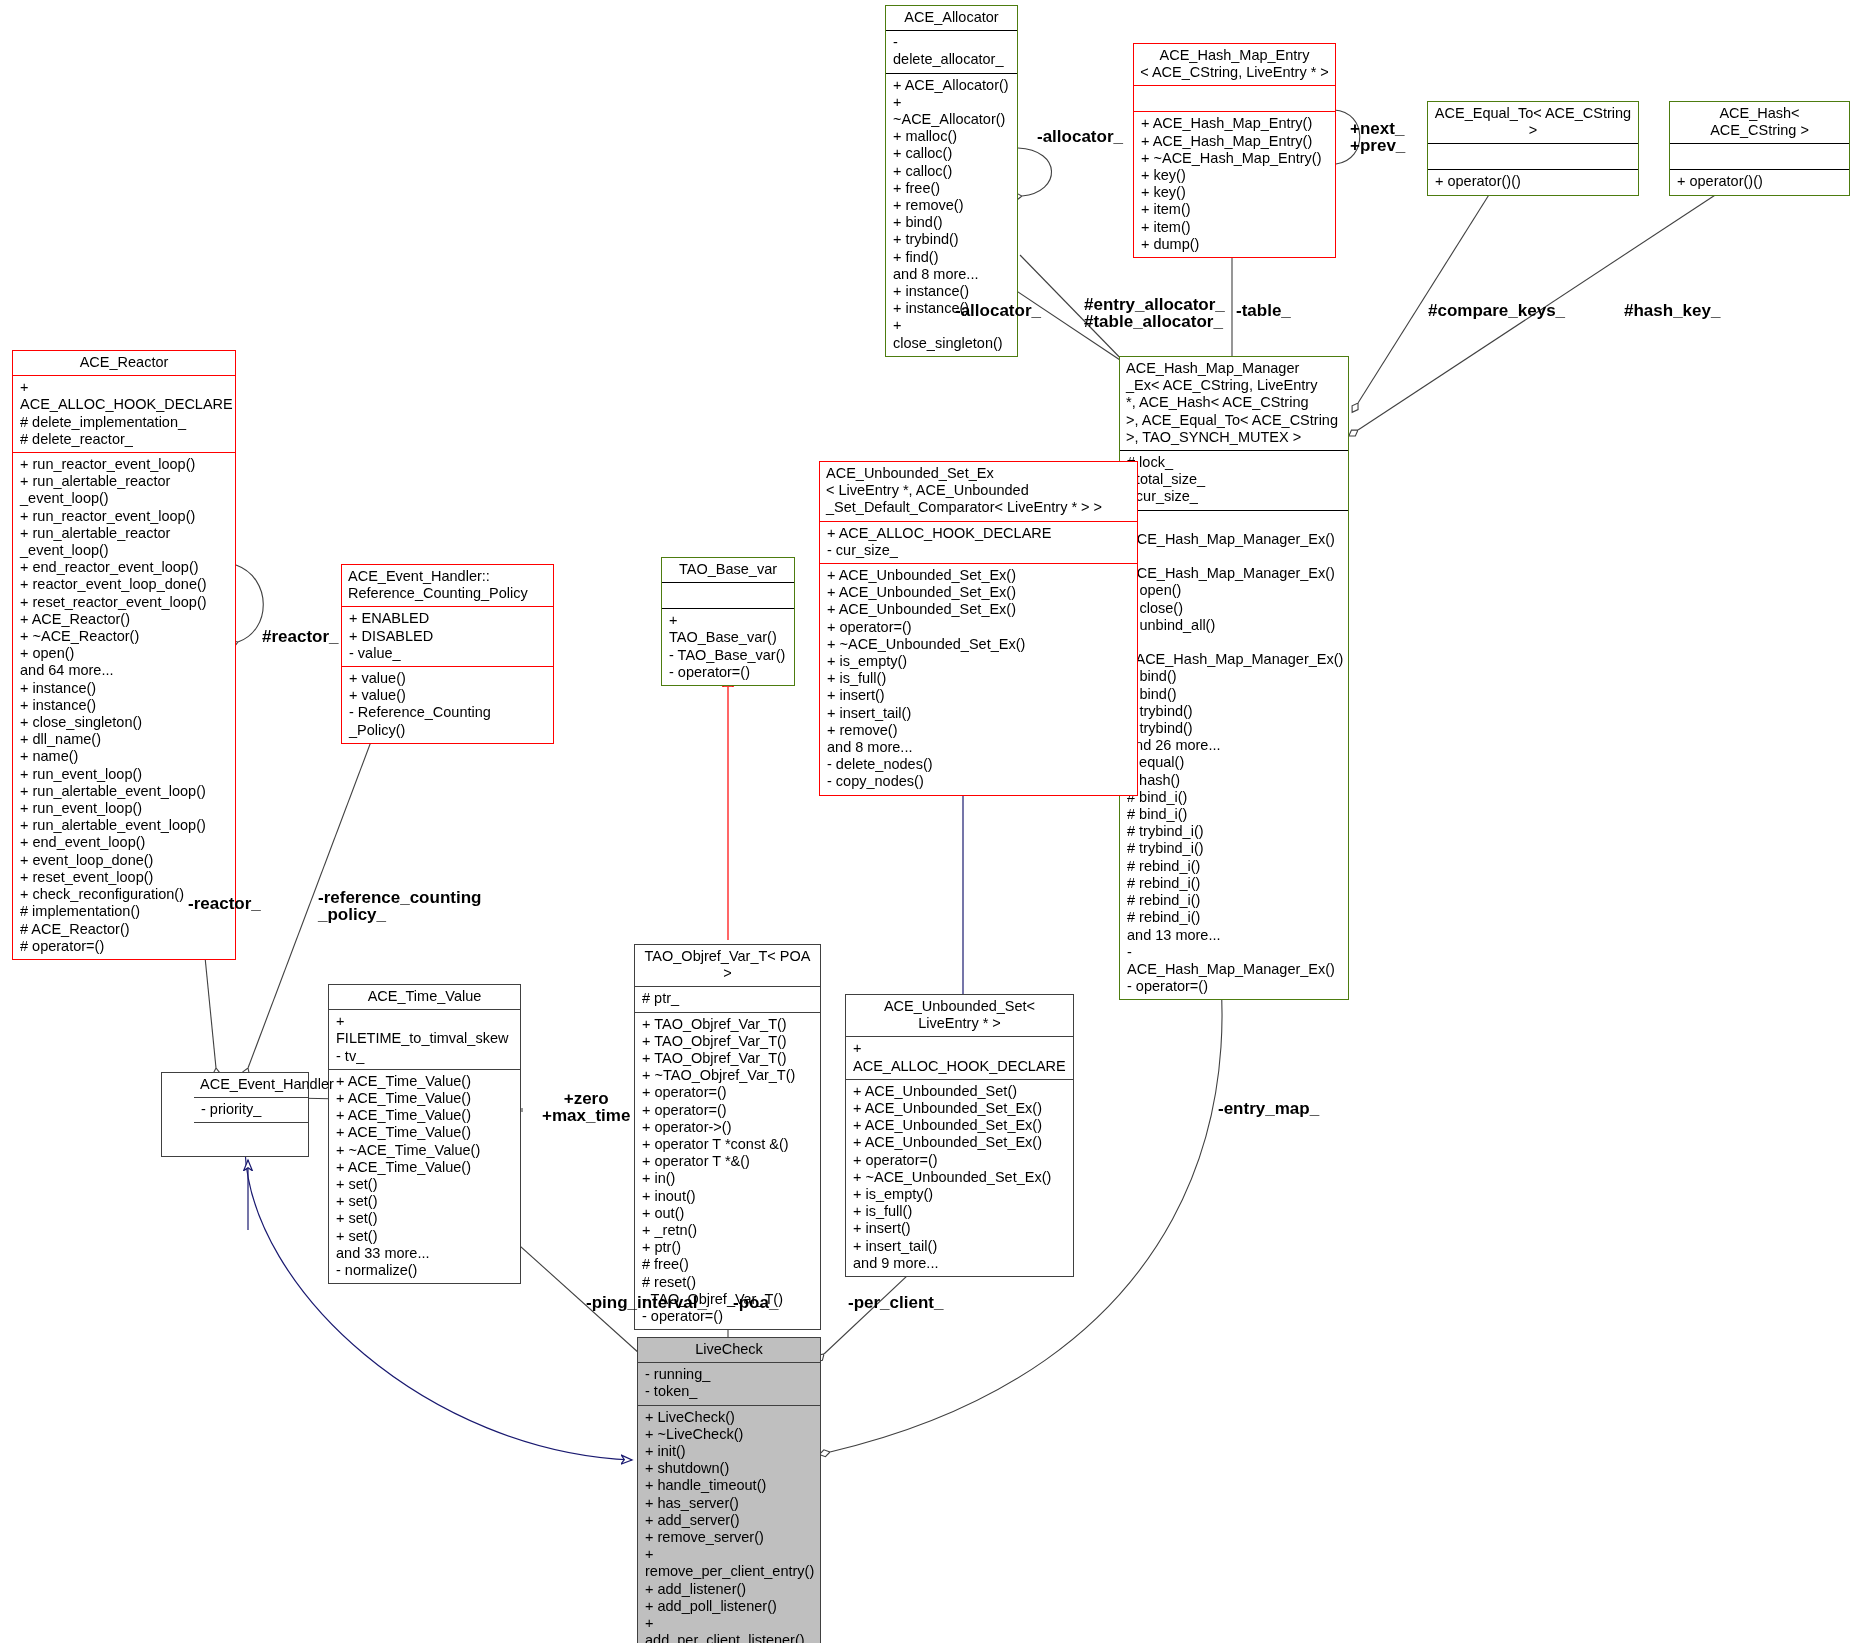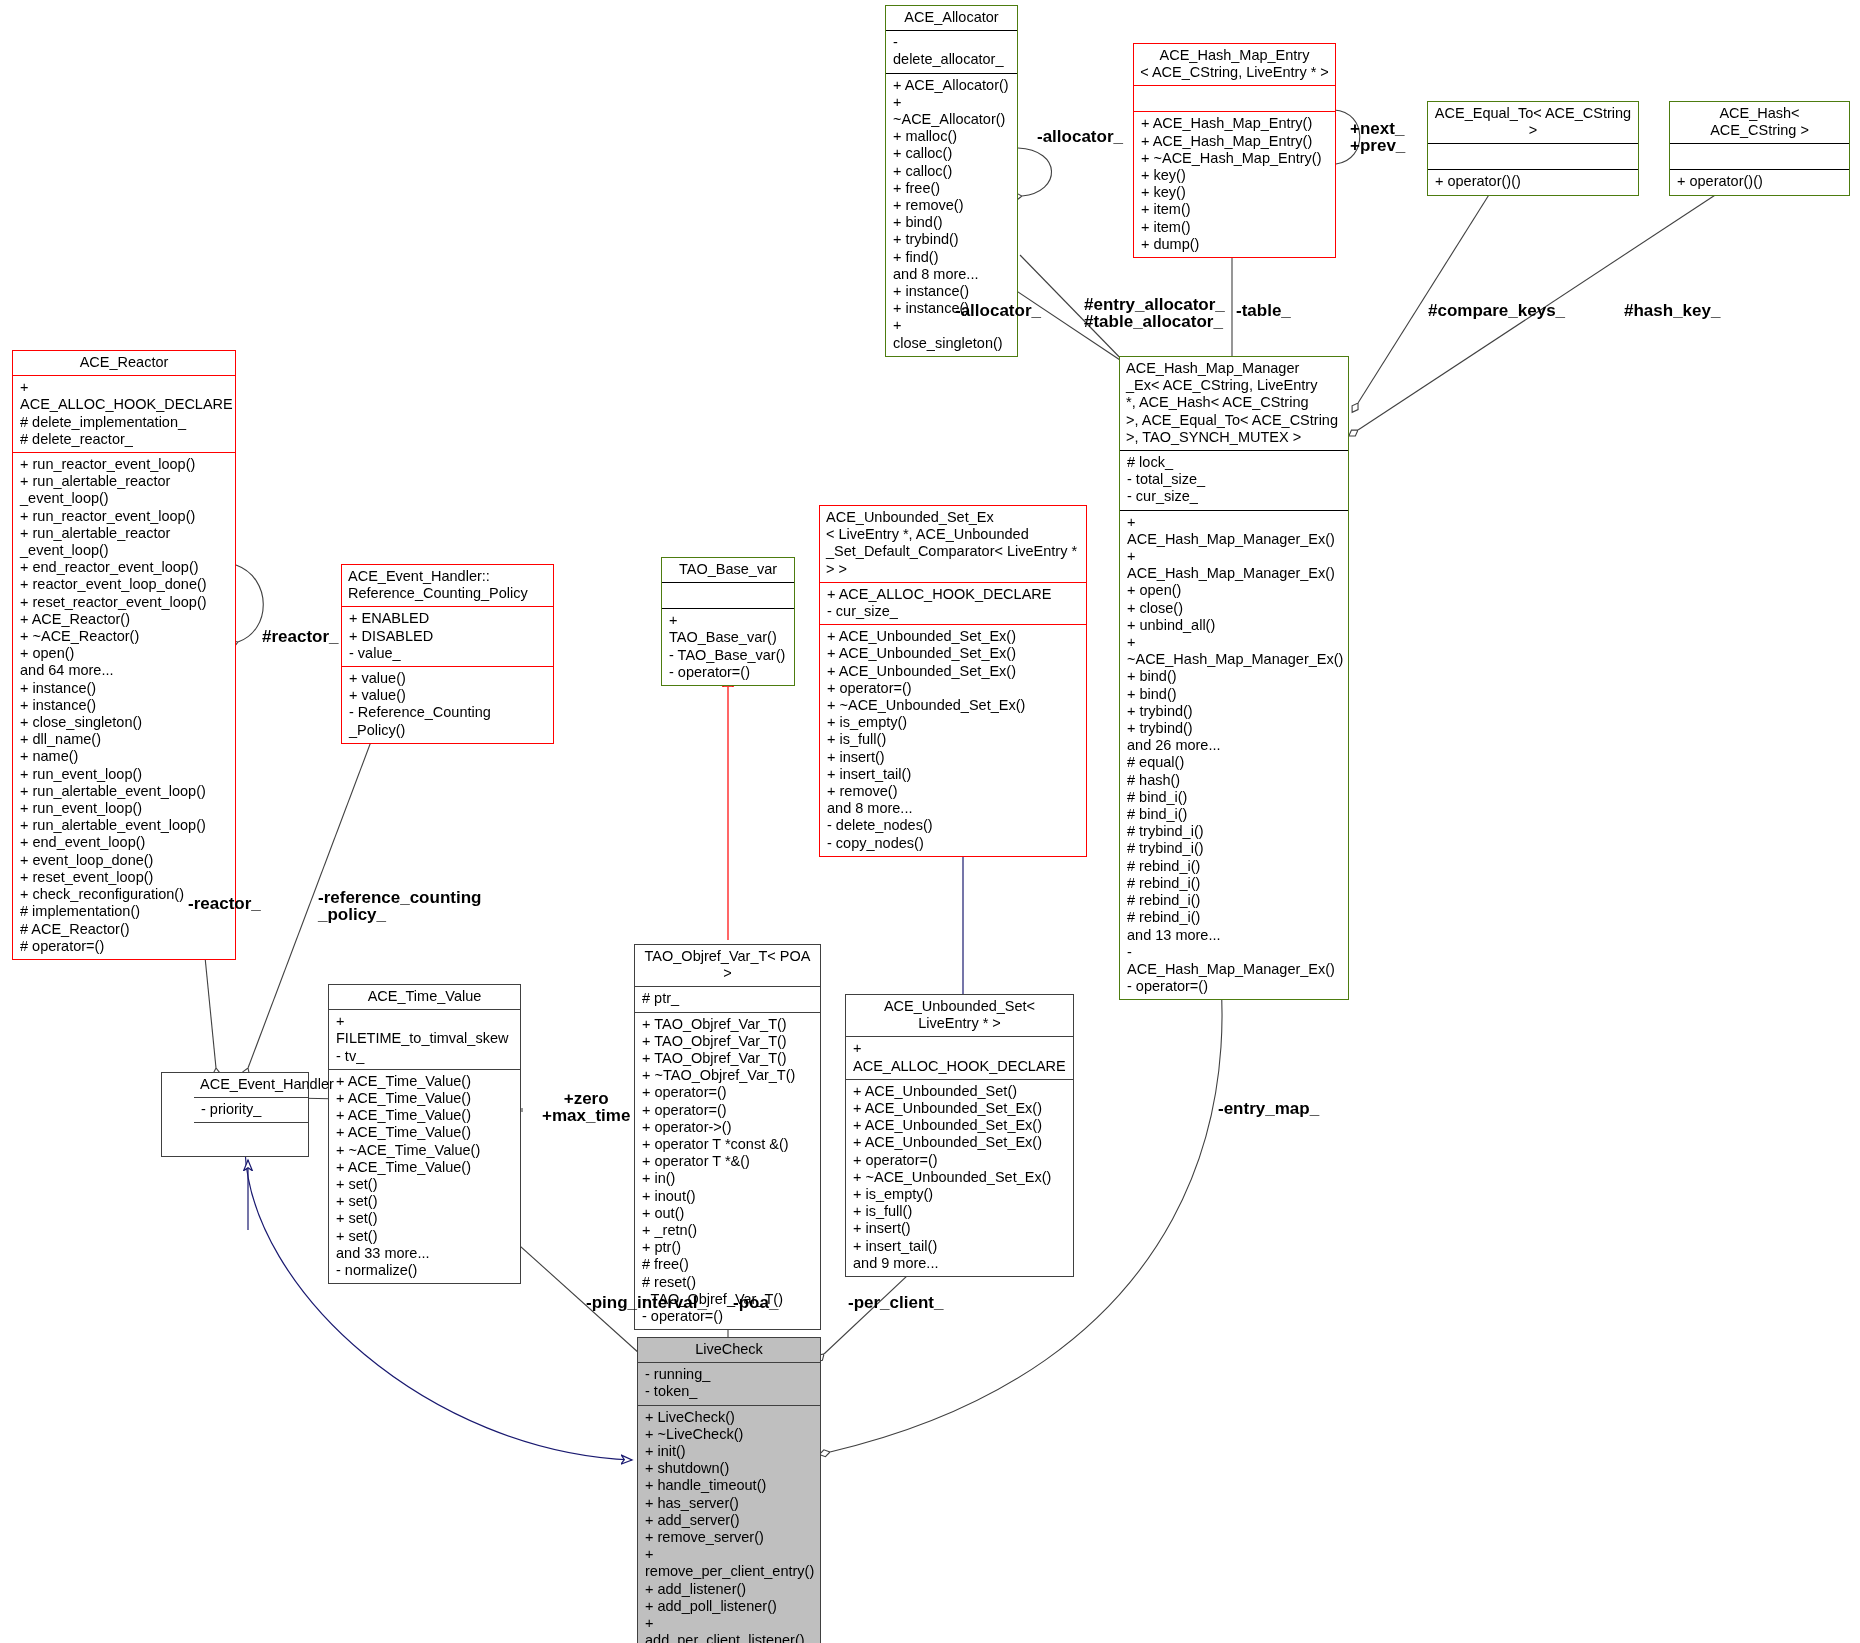--- a/index.html
+++ b/index.html
@@ -277,21 +277,21 @@
     <div class="attrs">+ ENABLED
 + DISABLED
 - value_</div>
     <div class="sep"></div>
     <div class="ops">+ value()
 + value()
 - Reference_Counting
 _Policy()</div>
   </div>
 
-  <div class="uml red" style="left:819px; top:461px; width:268px;margin-top:44px;">
+  <div class="uml red" style="left:819px; top:461px; width:319px;">
     <div class="title" style="text-align:left;">ACE_Unbounded_Set_Ex
 &lt; LiveEntry *, ACE_Unbounded
 _Set_Default_Comparator&lt; LiveEntry * &gt; &gt;</div>
     <div class="sep"></div>
     <div class="attrs">+ ACE_ALLOC_HOOK_DECLARE
 - cur_size_</div>
     <div class="sep"></div>
     <div class="ops">+ ACE_Unbounded_Set_Ex()
 + ACE_Unbounded_Set_Ex()
 + ACE_Unbounded_Set_Ex()

